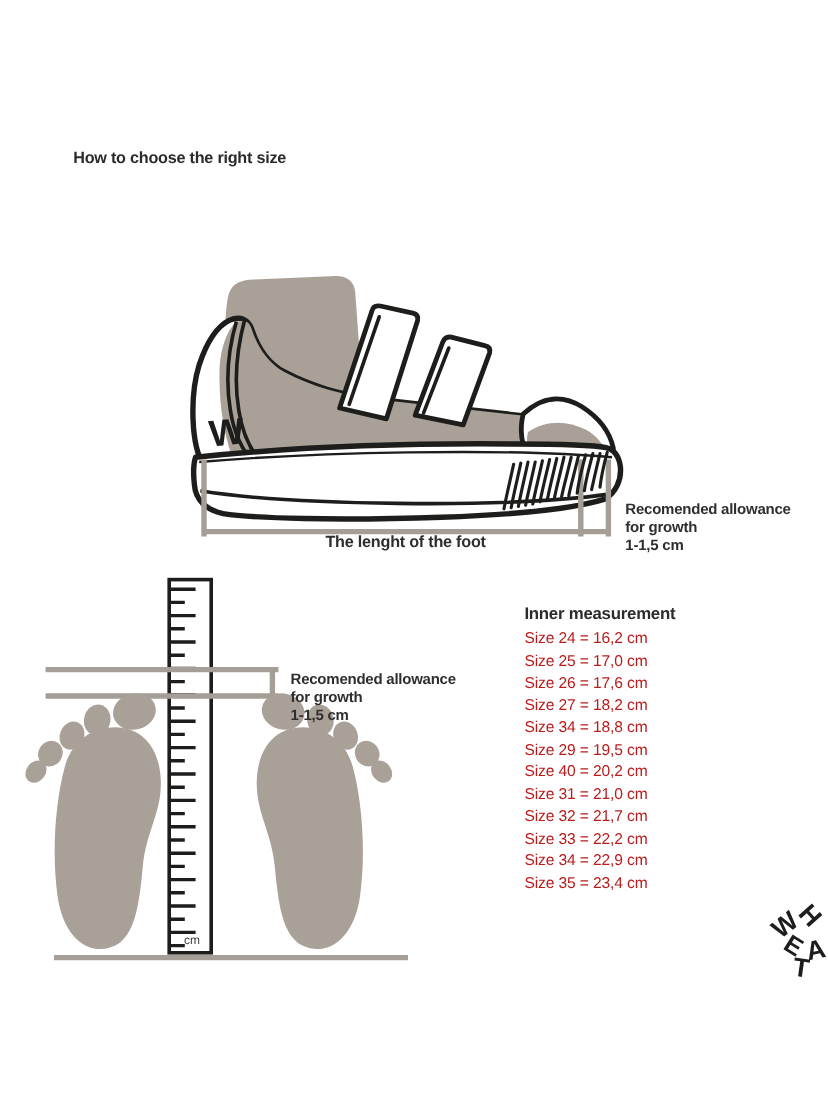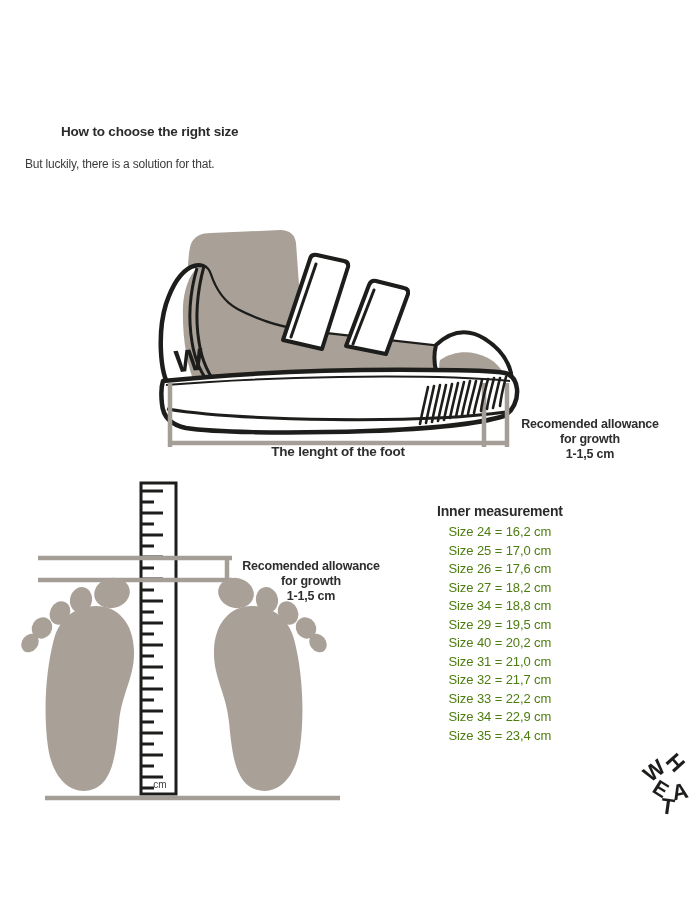--- a/index.html
+++ b/index.html
@@ -1,30 +1,30 @@
 <!DOCTYPE html>
 <html><head>
 <meta charset="utf-8">
 <style>
   html,body{margin:0;padding:0;background:#fff;}
   .page{position:relative;width:690px;height:920px;background:#ffffff;overflow:hidden;
         font-family:"Liberation Sans",sans-serif;color:#2e2e2e;}
   .abs{position:absolute;}
   .intro-heading{left:25px;top:124px;font-size:13.5px;font-weight:700;letter-spacing:-0.2px;color:#2b2b2b;padding-left:36px;}
   .intro-para{left:25px;top:156px;font-size:12px;line-height:17.4px;letter-spacing:-0.2px;color:#3c3c3c;}
-  .center-note{transform:translateX(-50%);text-align:center;font-weight:700;font-size:12.5px;
+  .center-note{transform:translateX(-50%);text-align:left;font-weight:700;font-size:12.5px;
                line-height:14.8px;letter-spacing:-0.2px;color:#2e2e2e;white-space:nowrap;}
   .foot-length-label{left:338px;top:444px;transform:translateX(-50%);white-space:nowrap;
                      font-size:13.5px;font-weight:700;letter-spacing:-0.2px;color:#2e2e2e;}
   .shoe-note{left:590px;top:417px;}
   .feet-note{left:311px;top:559px;}
   .ruler-unit{left:147px;top:779px;width:26px;text-align:center;font-size:10px;color:#3f3f3f;}
-  .size-table{left:437px;top:503px;text-align:center;}
+  .size-table{left:437px;top:503px;}
   .size-table .heading{font-size:14px;font-weight:700;letter-spacing:-0.2px;line-height:17px;margin-bottom:3px;color:#2b2b2b;}
-  .size-table .row{font-size:13px;line-height:18.5px;letter-spacing:-0.1px;color:#4d7c0f;}
+  .size-table .row{font-size:13px;line-height:18.5px;letter-spacing:-0.1px;color:#b91c1c;}
   .logo-letter{position:absolute;font-weight:900;color:#1d1d1b;line-height:1;}
   .ll-w{left:644px;top:760px;font-size:22px;transform:rotate(-38deg);}
   .ll-h{left:667px;top:752px;font-size:22px;transform:rotate(48deg);}
   .ll-e{left:654px;top:778px;font-size:21px;transform:rotate(32deg);}
   .ll-a{left:672px;top:781px;font-size:22px;transform:rotate(-12deg);}
   .ll-t{left:661px;top:796px;font-size:22px;transform:rotate(8deg);}
   svg{position:absolute;left:0;top:0;}
 </style>
 </head>
 <body>
@@ -100,21 +100,20 @@
         <ellipse cx="30" cy="643" rx="8" ry="10" transform="rotate(38 30 643)"></ellipse>
       </g>
       <use href="#footprint" transform="translate(348,0) scale(-1,1)"></use>
 
       <path d="M45,798 H340" fill="none" stroke="#a59e97" stroke-width="4.5"></path>
     </g>
   </svg>
 
   <div class="abs intro-heading">How to choose the right size</div>
   <div class="abs intro-para">
-    <div>But luckily, there is a solution for that.</div>
   </div>
 
   <div class="abs foot-length-label">The lenght of the foot</div>
   <div class="abs center-note shoe-note">
     <div>Recomended allowance</div>
     <div>for growth</div>
     <div>1-1,5 cm</div>
   </div>
 
   <div class="abs center-note feet-note">

